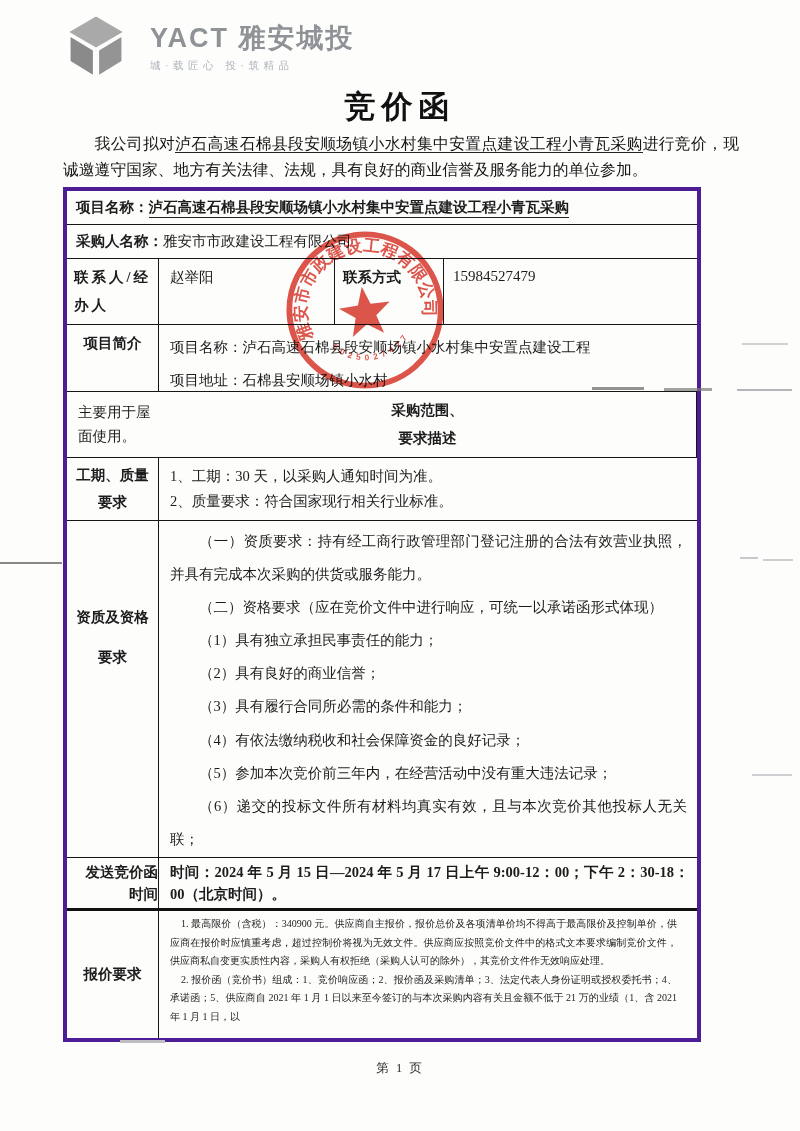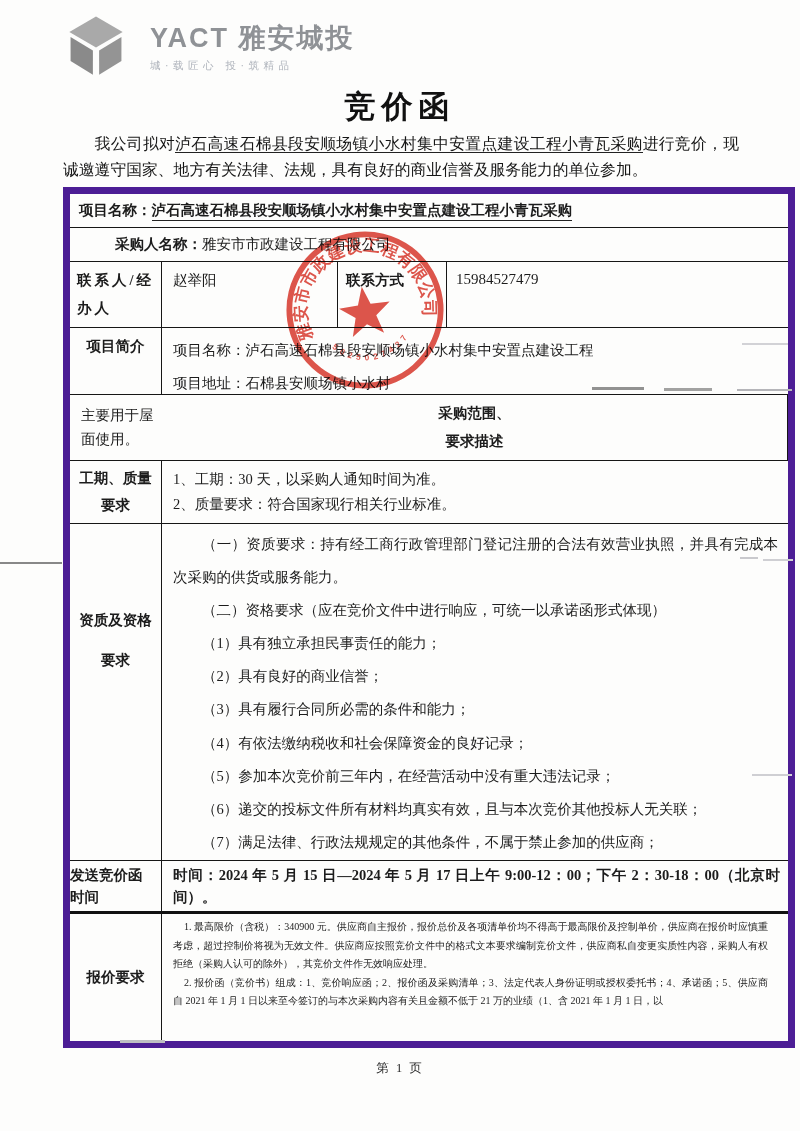--- a/index.html
+++ b/index.html
@@ -26,27 +26,27 @@
     position:absolute; top:86px; left:0; right:0; text-align:center;
     font-size:31px; font-weight:700; letter-spacing:6px; color:#111;
   }
   .intro {
     position:absolute; top:131px; left:63px; width:676px;
     font-size:15.8px; line-height:26px; text-align:justify; text-indent:2em; color:#161616;
   }
   .intro .u { border-bottom:1.4px solid #222; padding-bottom:0px; }
   
   .tbl {
-    position:absolute; left:63px; top:187px; width:732px;
-    border:7px solid #4c1d95; background:transparent; font-size:14.5px;
+    position:absolute; left:63px; top:187px; width:638px;
+    border:4px solid #4c1d95; background:transparent; font-size:14.5px;
   }
   .row { display:grid; border-bottom:1px solid #161616; }
   .row:last-child { border-bottom:none; }
   .r1 { height:34px; grid-template-columns:1fr; }
-  .r2 { height:34px; grid-template-columns:1fr;padding-left:36px; }
+  .r2 { height:34px; grid-template-columns:1fr; }
   .r3 { height:66px; grid-template-columns:92px 176px 109px 1fr; }
   .r4 { height:67px; grid-template-columns:92px 1fr; }
   .r5 { height:66px; grid-template-columns:92px 1fr; }
   .r6 { height:63px; grid-template-columns:92px 1fr; }
   .r7 { height:337px; grid-template-columns:92px 1fr; }
   .r8 { height:50px; grid-template-columns:92px 1fr; border-bottom:none; }
   .r9 { height:130px; grid-template-columns:92px 1fr; border-top:3px solid #111; }
   .cell { overflow:hidden; }
   .lab { border-right:1px solid #161616; font-weight:700; display:flex; flex-direction:column; }
   .full { display:flex; align-items:center; padding-left:9px; }
@@ -64,21 +64,21 @@
   .r5 .lab { justify-content:space-evenly; align-items:center; }
   .r5 .content { padding:8px 8px 0 11px; line-height:24px; }
   
   .r6 .lab { justify-content:space-evenly; align-items:center; }
   .r6 .content { padding:6px 8px 0 11px; line-height:25px; }
   
   .r7 .lab { justify-content:center; align-items:center; padding-bottom:104px; line-height:40px;text-align:right; }
   .r7 .content { padding:4px 10px 0 11px; line-height:33.1px; }
   .r7 .content p { text-indent:2em; text-align:justify; }
   
-  .r8 .lab { justify-content:center; align-items:flex-start; line-height:22px; }
+  .r8 .lab { justify-content:center; align-items:flex-end; line-height:22px; }
   .r8 .content { padding:4px 8px 0 11px; line-height:21.5px; font-weight:700; text-align:justify; }
   
   .r9 .lab { justify-content:center; align-items:center; }
   .r9 .content { padding:4px 20px 0 11px; font-size:10px; line-height:18.6px; text-align:justify; }
   .r9 .content p { text-indent:1.1em; }
   
   .seal {
     position:absolute; left:281px; top:226px; width:168px; height:168px;
     transform:rotate(-8deg); opacity:.85; mix-blend-mode:multiply; pointer-events:none;
   }

